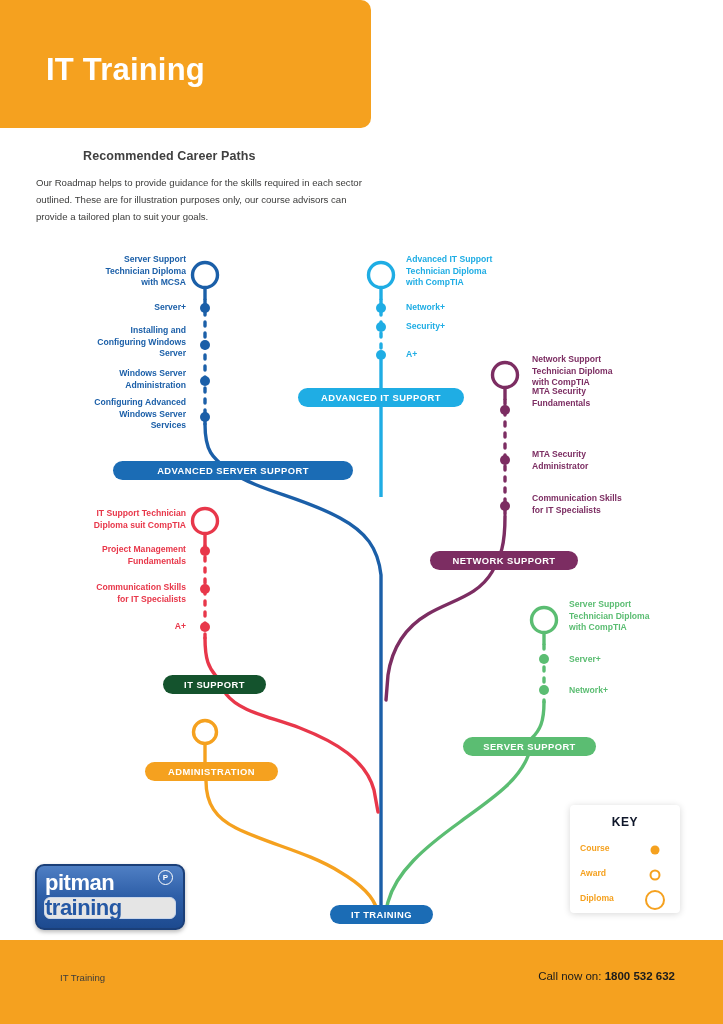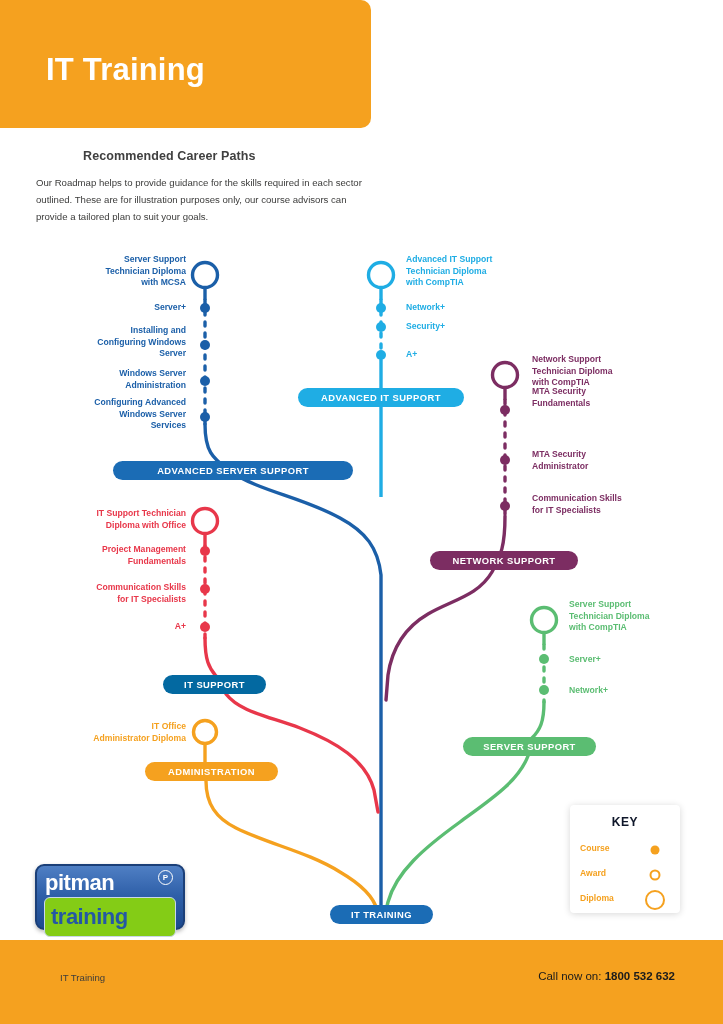--- a/index.html
+++ b/index.html
@@ -82,24 +82,24 @@
     position:absolute;left:10px;top:5px;width:130px;height:27px;
     color:#fff;font-size:22px;font-weight:bold;letter-spacing:-.5px;
     display:flex;align-items:center;
   }
   .logo-reg{
     position:absolute;right:12px;top:6px;width:13px;height:13px;border-radius:50%;
     border:1.6px solid #fff;color:#fff;font-size:8px;font-weight:bold;
     display:flex;align-items:center;justify-content:center;
   }
   .logo-bot{
-    position:absolute;left:9px;top:33px;width:132px;height:40px;
-    background:#84cc16;border-radius:6px;border:1.5px solid #c9d6ea;
+    position:absolute;left:9px;top:33px;width:132px;height:22px;
+    background:#e5e5e5;border-radius:6px;border:1.5px solid #c9d6ea;
     color:#2558a4;font-size:22px;font-weight:bold;letter-spacing:-.5px;
-    display:flex;align-items:center;padding-left:6px;box-sizing:border-box;
+    display:flex;align-items:center;box-sizing:border-box;
   }
 
   
   .footer{
     position:absolute;left:0;bottom:0;width:723px;height:84px;background:#f5a11f;
   }
   .footer-left{
     position:absolute;left:60px;top:32px;font-size:9.6px;color:#3c3c3b;
   }
   .footer-right{
@@ -220,40 +220,38 @@
 Technician Diploma
 with CompTIA</div>
     <div class="lbl l" style="left:532px;top:386px;width:170px;color:#7c2d62;">MTA Security
 Fundamentals</div>
     <div class="lbl l" style="left:532px;top:449px;width:170px;color:#7c2d62;">MTA Security
 Administrator</div>
     <div class="lbl l" style="left:532px;top:493px;width:170px;color:#7c2d62;">Communication Skills
 for IT Specialists</div>
 
     <div class="lbl r" style="left:34px;top:508px;width:152px;color:#e8374a;">IT Support Technician
-Diploma with Office</div>
+Diploma suit CompTIA</div>
     <div class="lbl r" style="left:34px;top:544px;width:152px;color:#e8374a;">Project Management
 Fundamentals</div>
     <div class="lbl r" style="left:34px;top:582px;width:152px;color:#e8374a;">Communication Skills
 for IT Specialists</div>
     <div class="lbl r" style="left:34px;top:621px;width:152px;color:#e8374a;">A+</div>
 
     <div class="lbl l" style="left:569px;top:599px;width:150px;color:#5bbd72;">Server Support
 Technician Diploma
 with CompTIA</div>
     <div class="lbl l" style="left:569px;top:654px;width:150px;color:#5bbd72;">Server+</div>
     <div class="lbl l" style="left:569px;top:685px;width:150px;color:#5bbd72;">Network+</div>
 
-    <div class="lbl r" style="left:34px;top:721px;width:152px;color:#f5a11f;">IT Office
-Administrator Diploma</div>
 
     <div class="pill" style="left:113px;top:461px;width:240px;background:#1b6cb5;">ADVANCED SERVER SUPPORT</div>
     <div class="pill" style="left:298px;top:388px;width:166px;background:#1fade4;">ADVANCED IT SUPPORT</div>
     <div class="pill" style="left:430px;top:551px;width:148px;background:#7c2d62;">NETWORK SUPPORT</div>
-    <div class="pill" style="left:163px;top:675px;width:103px;background:#0369a1;">IT SUPPORT</div>
+    <div class="pill" style="left:163px;top:675px;width:103px;background:#14532d;">IT SUPPORT</div>
     <div class="pill" style="left:463px;top:737px;width:133px;background:#5bbd72;">SERVER SUPPORT</div>
     <div class="pill" style="left:145px;top:762px;width:133px;background:#f5a11f;">ADMINISTRATION</div>
     <div class="pill" style="left:330px;top:905px;width:103px;background:#1b6cb5;">IT TRAINING</div>
   </div>
 
   <div class="keybox">
     <div class="key-title">KEY</div>
     <div class="key-row" style="top:34px;">
       <div class="key-lab">Course</div>
       <div class="key-gly">

